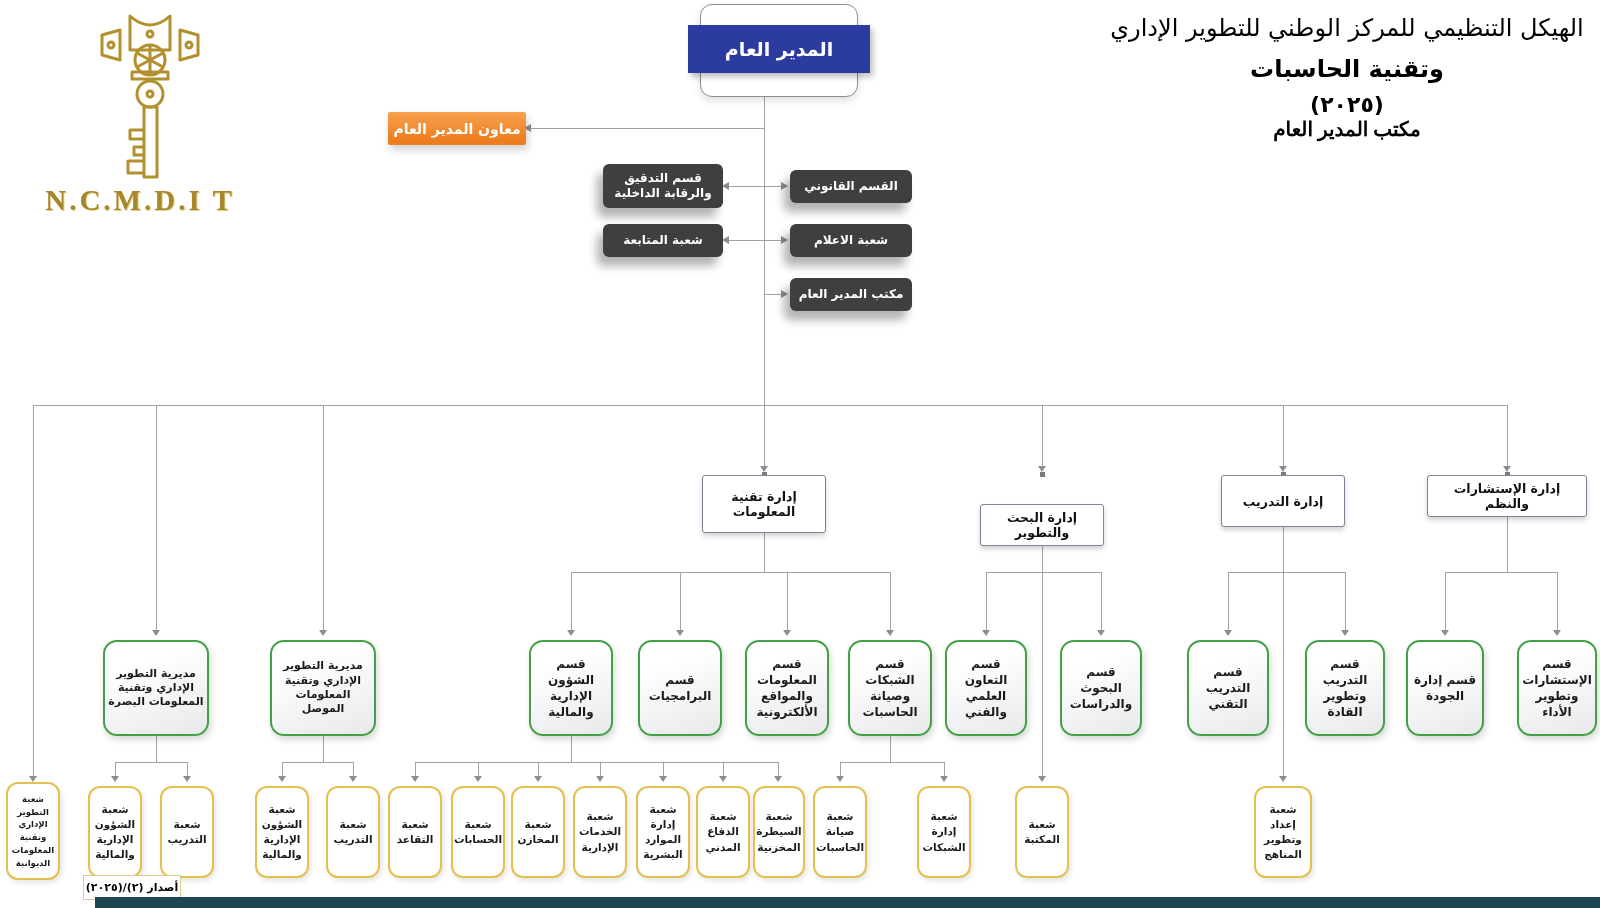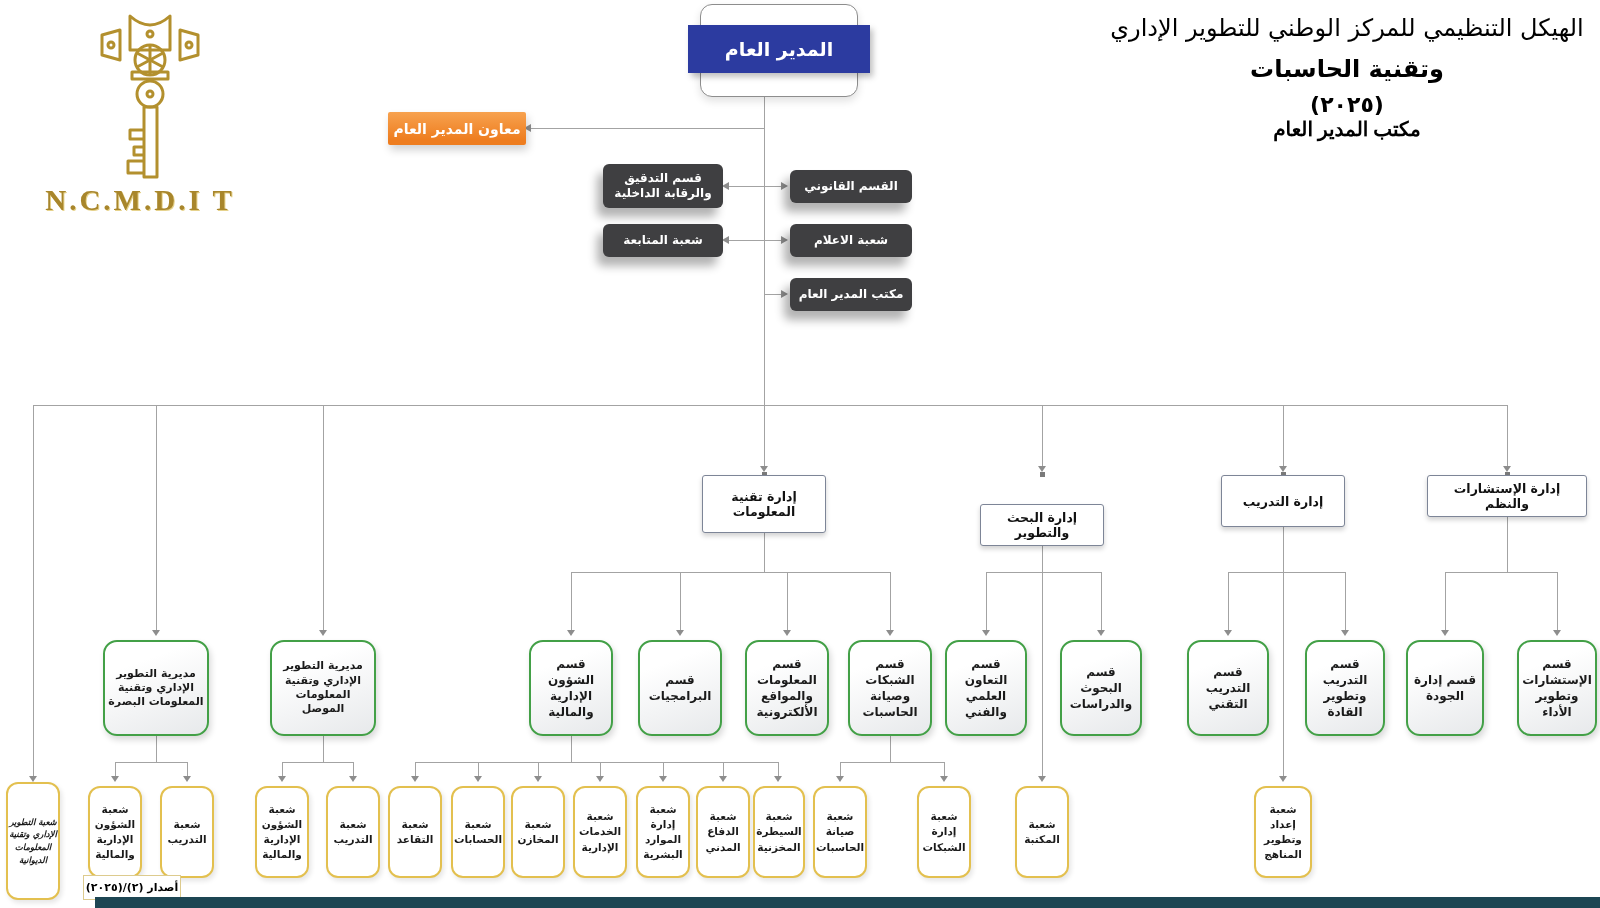--- a/index.html
+++ b/index.html
@@ -211,21 +211,21 @@
   <div class="node green" style="left:638px;top:640px;width:84px;height:96px;">قسم البرامجيات</div>
   <div class="node green" style="left:745px;top:640px;width:84px;height:96px;">قسم المعلومات والمواقع الألكترونية</div>
   <div class="node green" style="left:848px;top:640px;width:84px;height:96px;">قسم الشبكات وصيانة الحاسبات</div>
   <div class="node green" style="left:945px;top:640px;width:82px;height:96px;">قسم التعاون العلمي والفني</div>
   <div class="node green" style="left:1060px;top:640px;width:82px;height:96px;">قسم البحوث والدراسات</div>
   <div class="node green" style="left:1305px;top:640px;width:80px;height:96px;">قسم التدريب وتطوير القادة</div>
   <div class="node green" style="left:1187px;top:640px;width:82px;height:96px;">قسم التدريب التقني</div>
   <div class="node green" style="left:1406px;top:640px;width:78px;height:96px;">قسم إدارة الجودة</div>
   <div class="node green" style="left:1517px;top:640px;width:80px;height:96px;">قسم الإستشارات وتطوير الأداء</div>
 
-  <div class="node yellow tiny" style="left:6px;top:782px;width:54px;height:118px;font-style:italic;">شعبة التطوير الإداري وتقنية المعلومات الديوانية</div>
+  <div class="node yellow tiny" style="left:6px;top:782px;width:54px;height:98px;">شعبة التطوير الإداري وتقنية المعلومات الديوانية</div>
   <div class="node yellow" style="left:88px;top:786px;width:54px;height:92px;">شعبة الشؤون الإدارية والمالية</div>
   <div class="node yellow" style="left:160px;top:786px;width:54px;height:92px;">شعبة التدريب</div>
   <div class="node yellow" style="left:255px;top:786px;width:54px;height:92px;">شعبة الشؤون الإدارية والمالية</div>
   <div class="node yellow" style="left:326px;top:786px;width:54px;height:92px;">شعبة التدريب</div>
   <div class="node yellow" style="left:388px;top:786px;width:54px;height:92px;">شعبة التقاعد</div>
   <div class="node yellow" style="left:451px;top:786px;width:54px;height:92px;">شعبة الحسابات</div>
   <div class="node yellow" style="left:511px;top:786px;width:54px;height:92px;">شعبة المخازن</div>
   <div class="node yellow" style="left:573px;top:786px;width:54px;height:92px;">شعبة الخدمات الإدارية</div>
   <div class="node yellow" style="left:636px;top:786px;width:54px;height:92px;">شعبة إدارة الموارد البشرية</div>
   <div class="node yellow" style="left:696px;top:786px;width:54px;height:92px;">شعبة الدفاع المدني</div>

